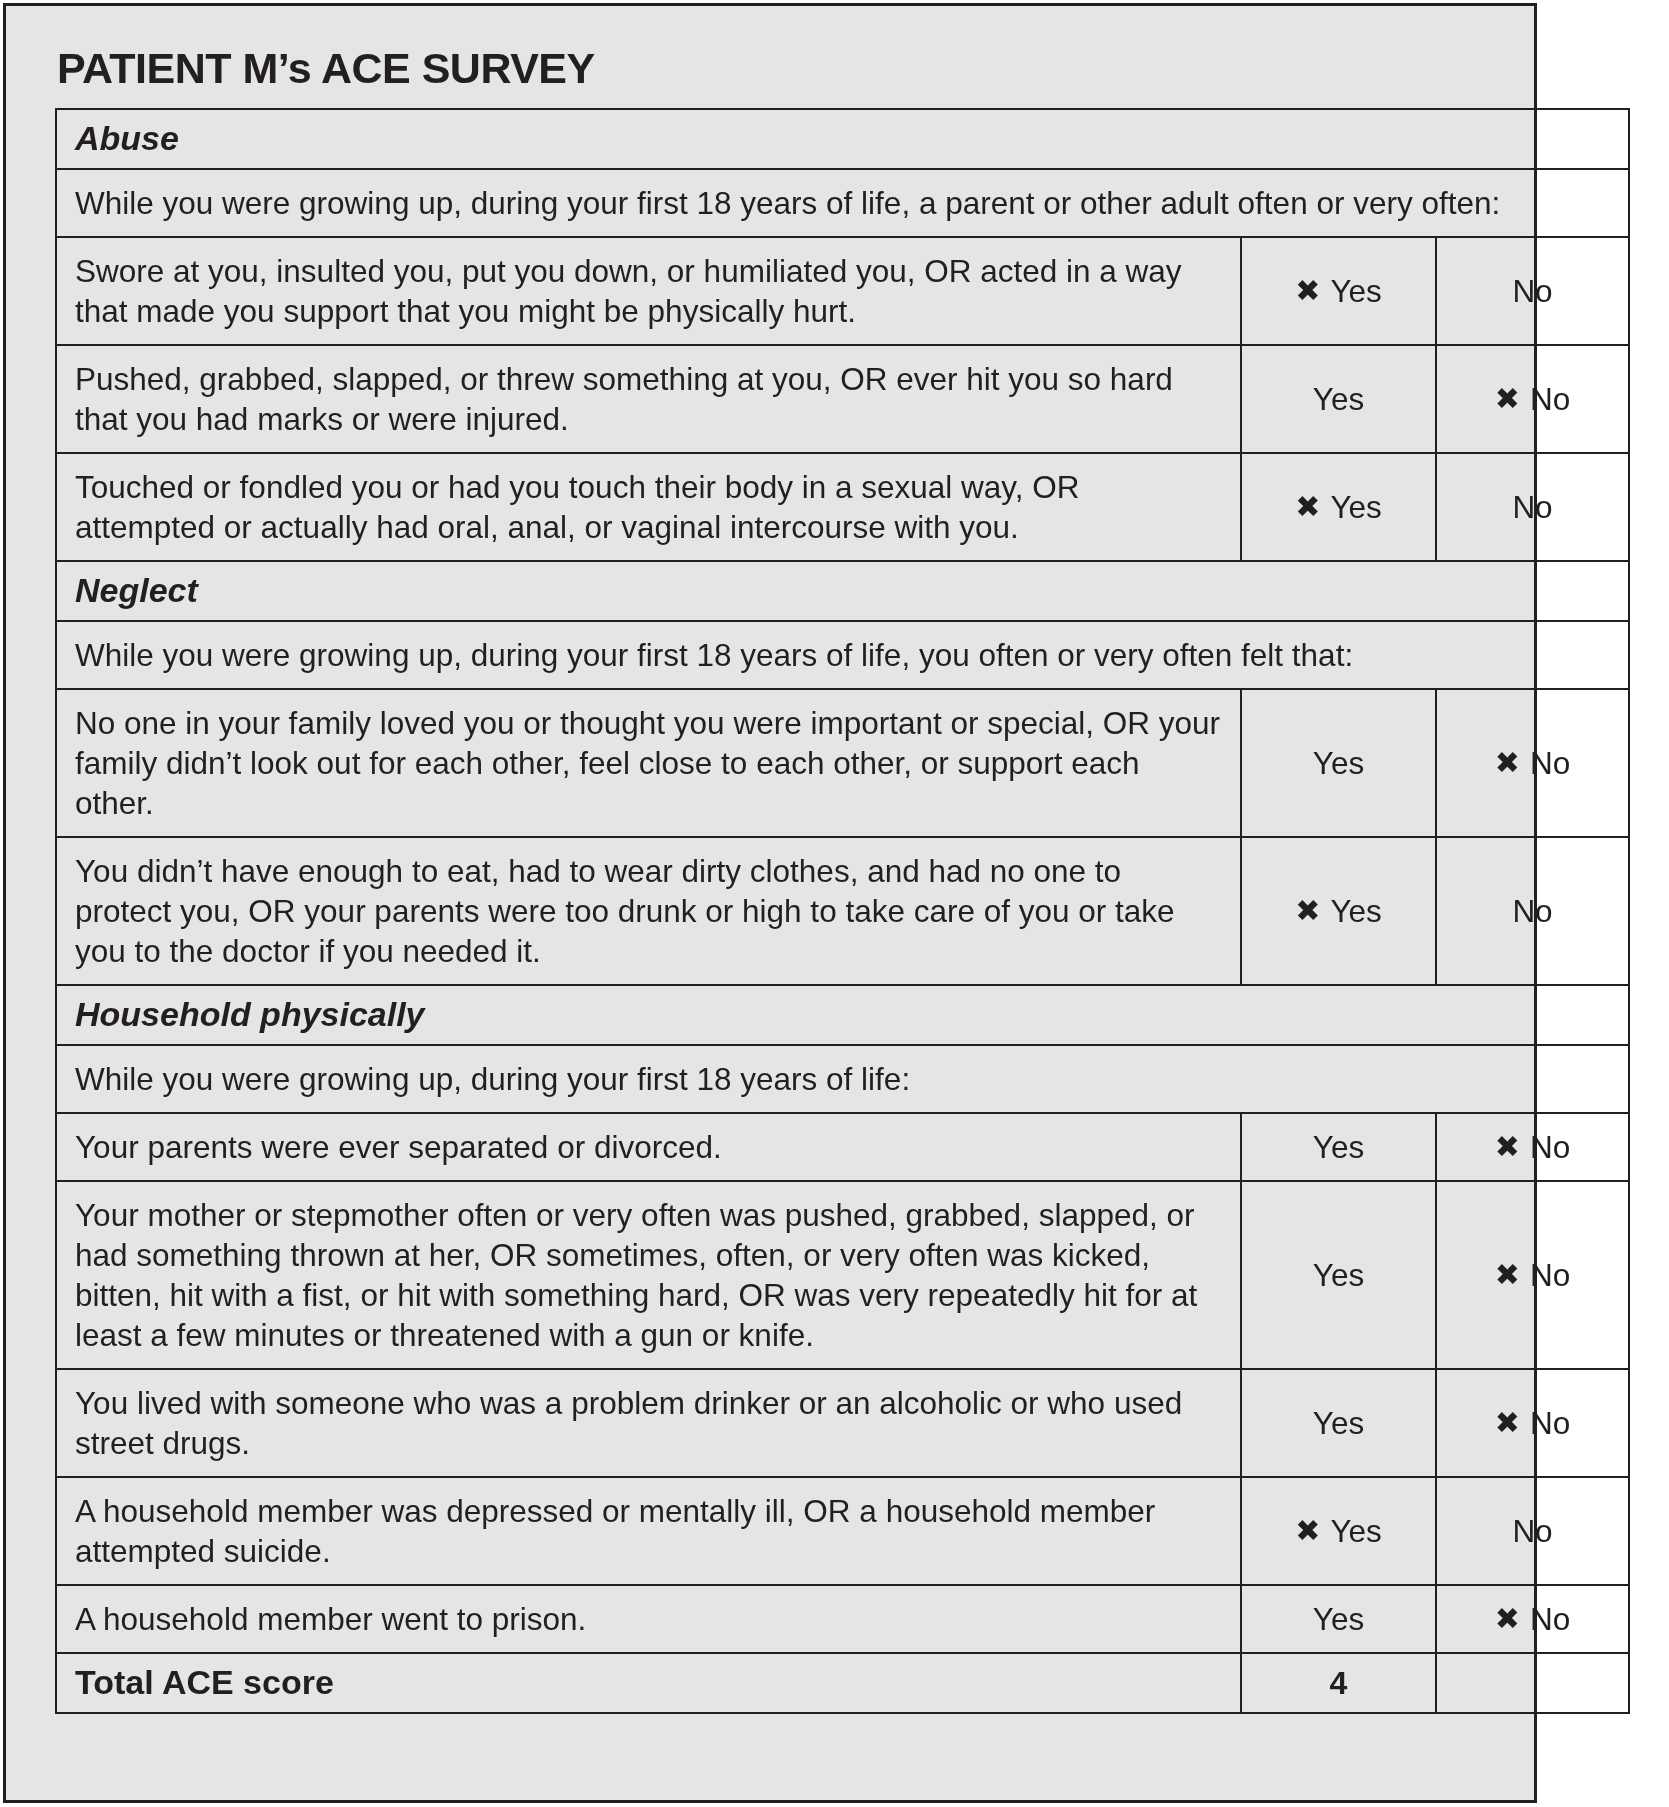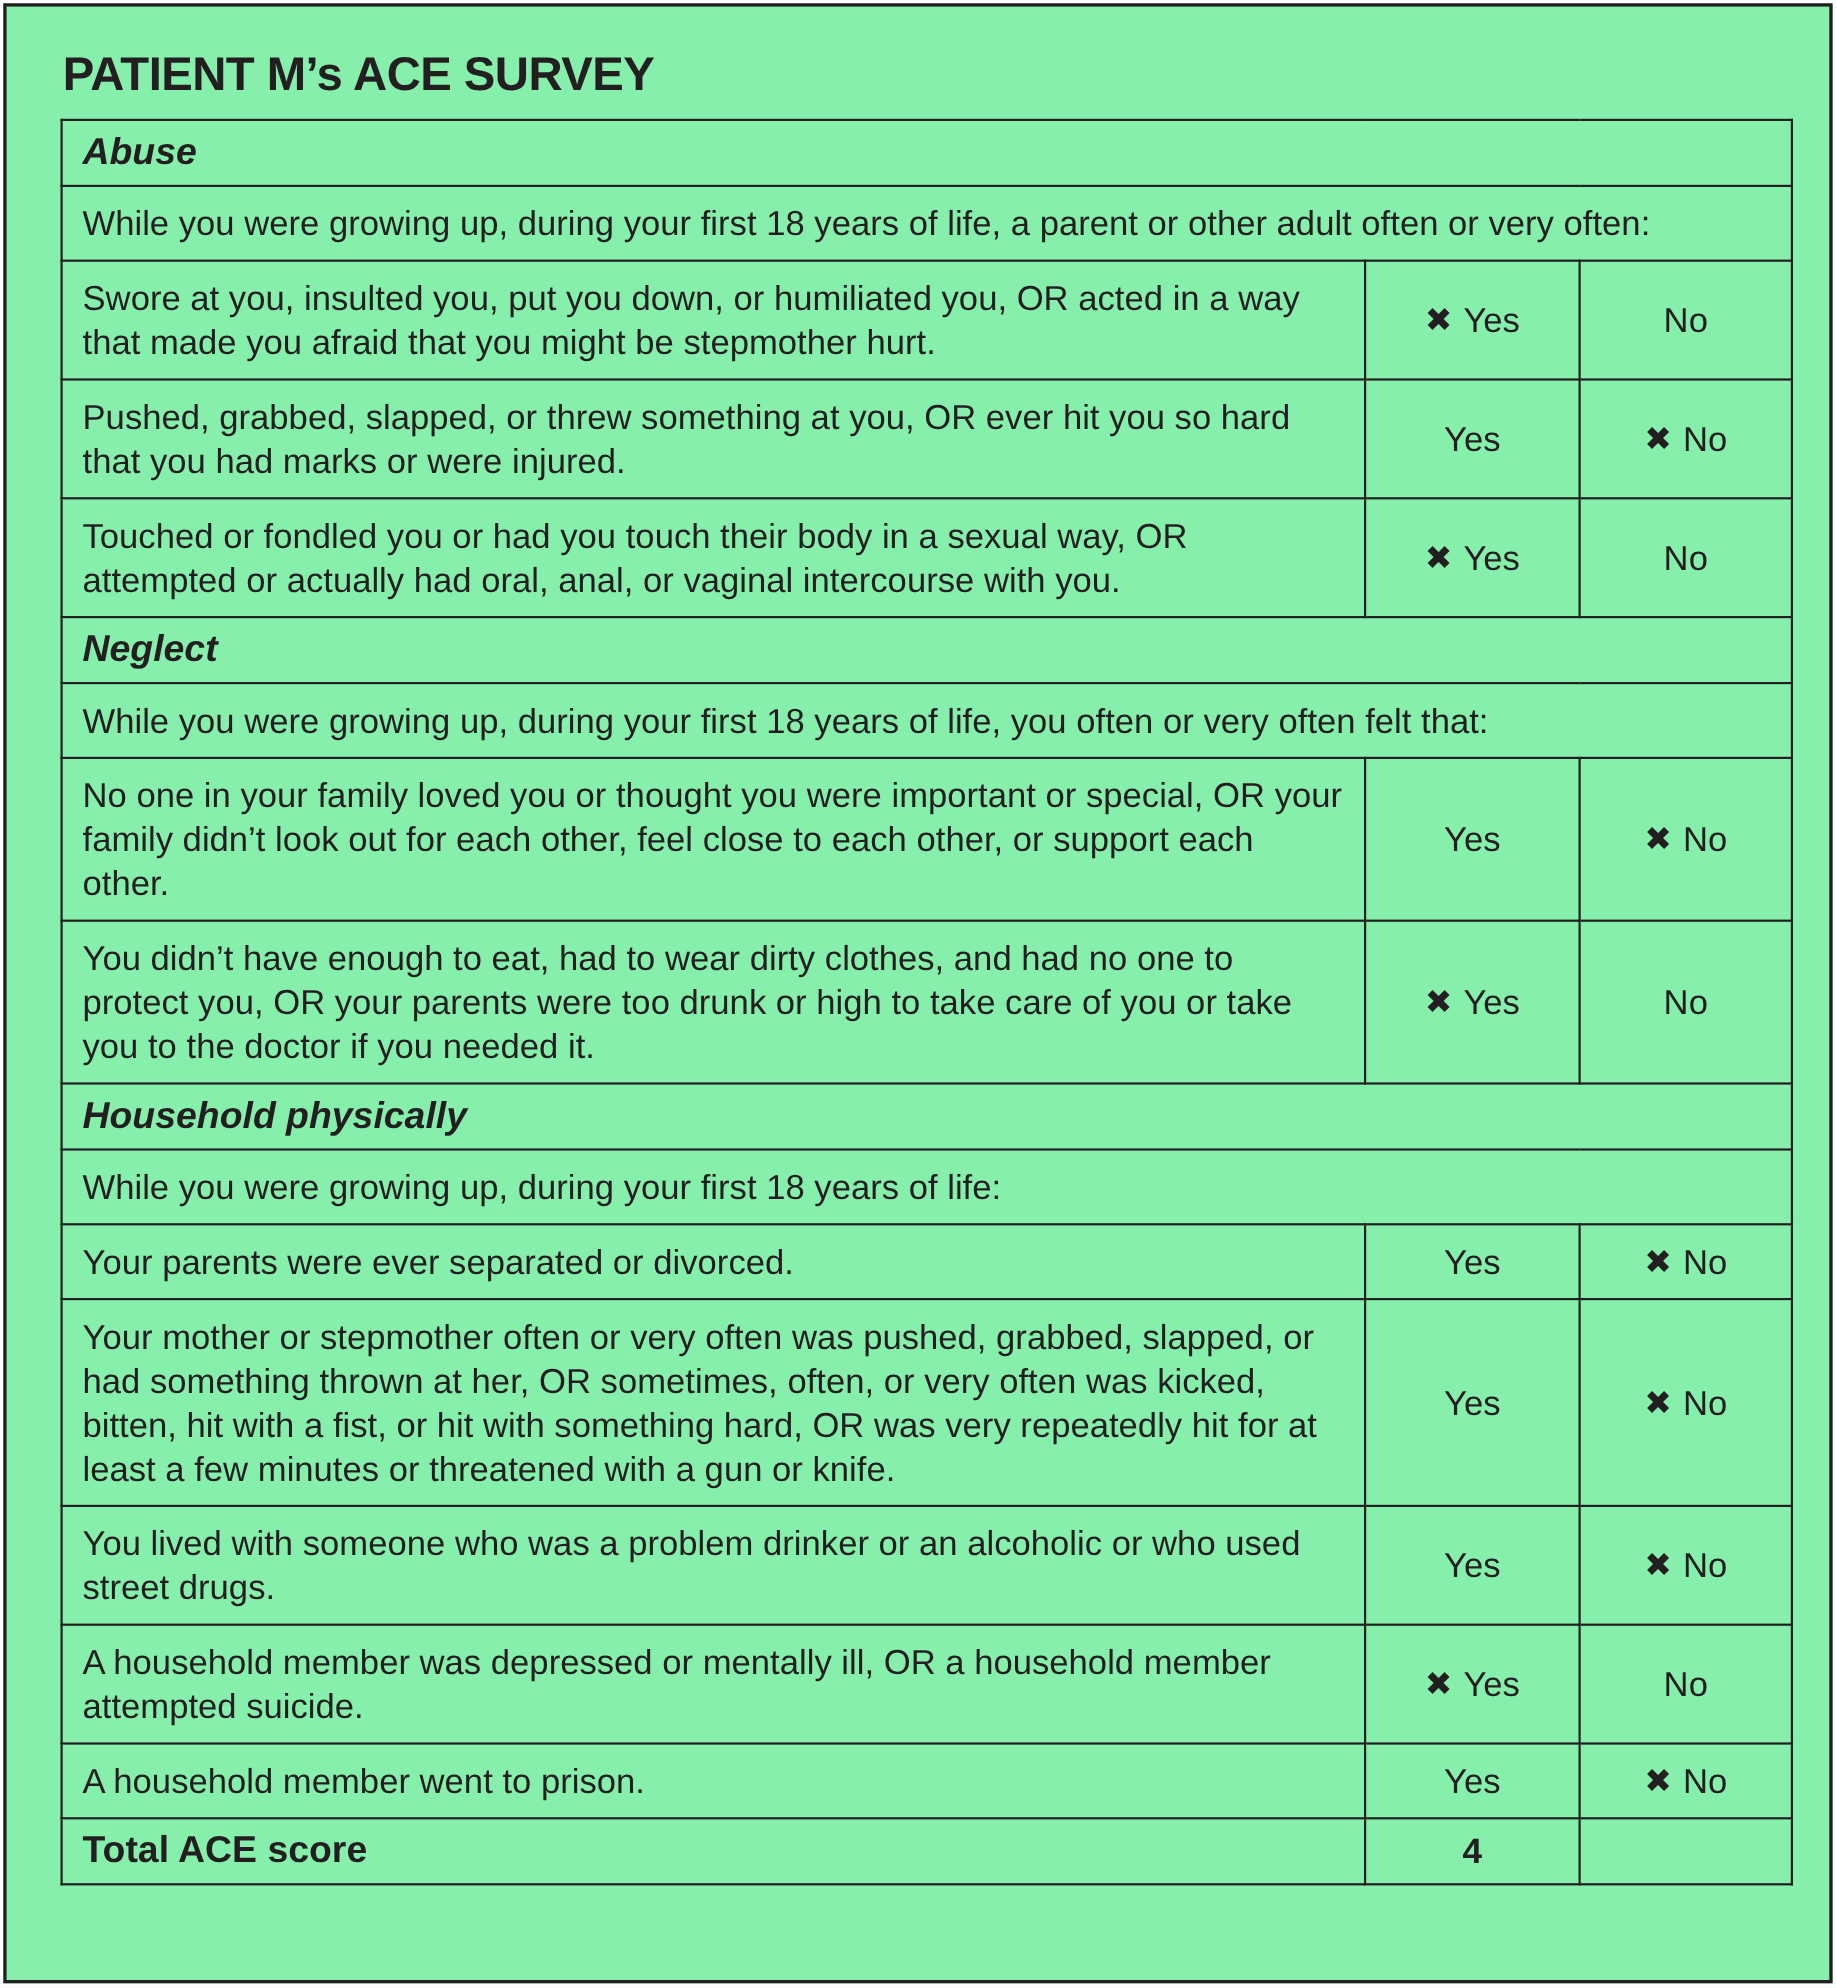--- a/index.html
+++ b/index.html
@@ -6,23 +6,23 @@
   html, body {
     margin: 0; padding: 0;
     width: 1669px; height: 1807px;
     background: #ffffff;
     font-family: "Liberation Sans", "DejaVu Sans", sans-serif;
     color: #231f20;
   }
   .page-frame {
     position: absolute;
     top: 3px; left: 3px;
-    width: 1663px; height: 1800px;
+    width: 1534px; height: 1800px;
     border: 3px solid #231f20;
-    background: #86efac;
+    background: #e5e5e5;
   }
   .content {
     position: relative;
     padding: 38px 26px 0 49px;
   }
   .doc-title {
     font-size: 43px;
     font-weight: bold;
     letter-spacing: -0.5px;
     margin: 0 0 15px 2px;
@@ -102,21 +102,21 @@
       <tbody>
 
         <tr>
           <td class="section-cell" colspan="3">Abuse</td>
         </tr>
         <tr>
           <td class="intro-cell" colspan="3">While you were growing up, during your first 18 years of life, a parent or other adult often or very often:</td>
         </tr>
 
         <tr>
-          <td class="q-cell">Swore at you, insulted you, put you down, or humiliated you, OR acted in a way that made you afraid that you might be stepmother hurt.</td>
+          <td class="q-cell">Swore at you, insulted you, put you down, or humiliated you, OR acted in a way that made you support that you might be physically hurt.</td>
           <td class="opt-cell"><span class="mark">✖</span><span>Yes</span></td>
           <td class="opt-cell"><span>No</span></td>
         </tr>
         <tr>
           <td class="q-cell">Pushed, grabbed, slapped, or threw something at you, OR ever hit you so hard that you had marks or were injured.</td>
           <td class="opt-cell"><span>Yes</span></td>
           <td class="opt-cell"><span class="mark">✖</span><span>No</span></td>
         </tr>
         <tr>
           <td class="q-cell">Touched or fondled you or had you touch their body in a sexual way, OR attempted or actually had oral, anal, or vaginal intercourse with you.</td>

